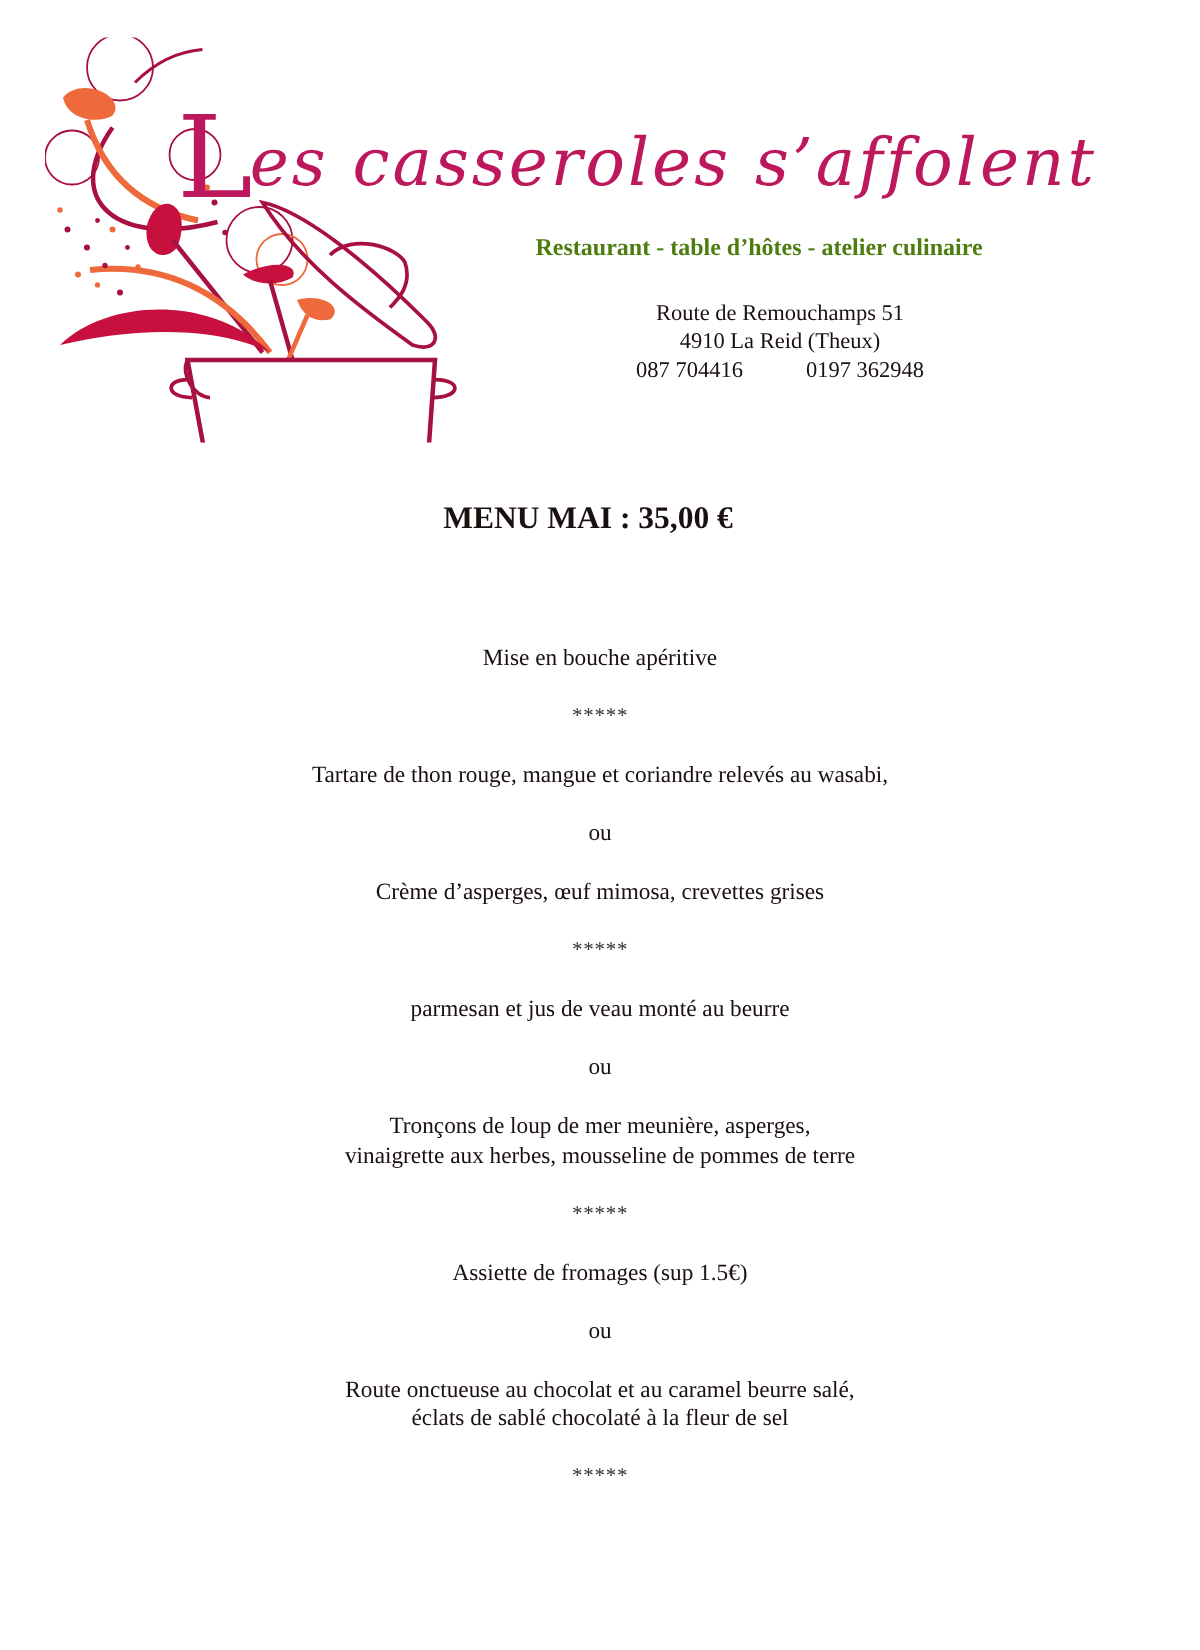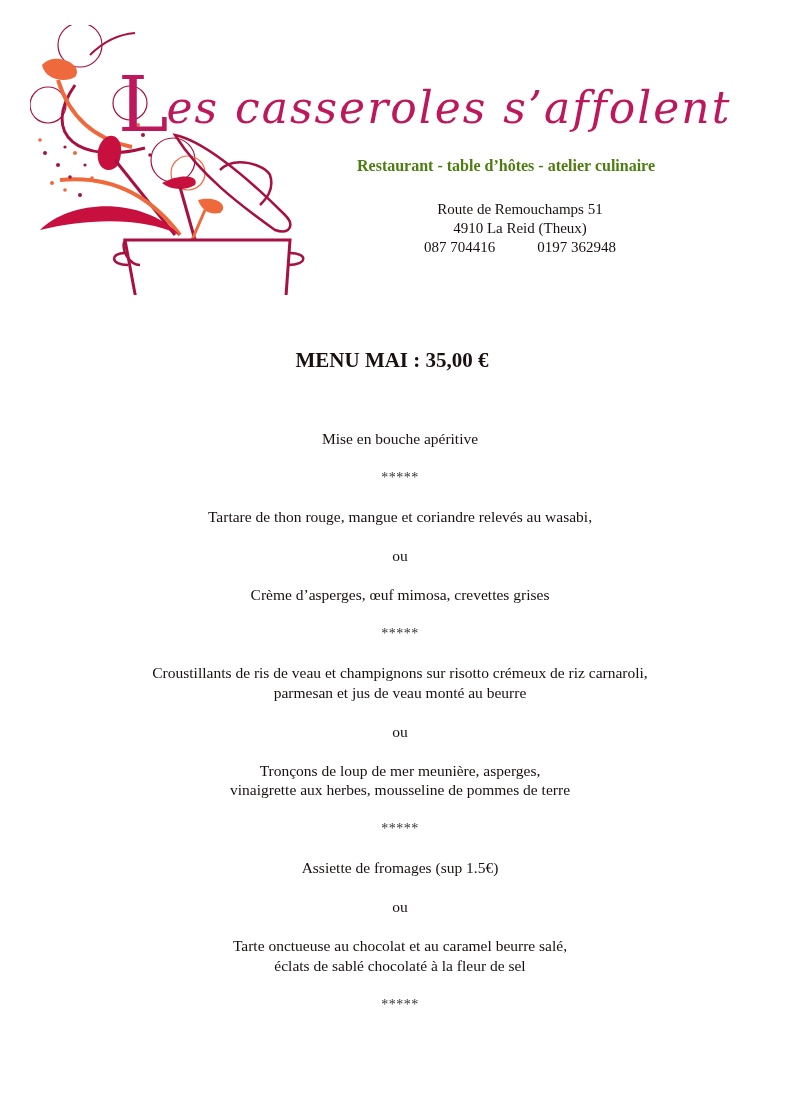--- a/index.html
+++ b/index.html
@@ -9,21 +9,21 @@
     .brand { position: absolute; left: 118px; top: 52px; width: 670px;
              font-family: "DejaVu Serif", serif; font-style: italic;
              font-size: 44px; color: #be185d; letter-spacing: 2px; white-space: nowrap; }
     .brand .big-L { font-size: 76px; font-style: normal; font-weight: normal;
                     position: relative; top: 8px; margin-right: -4px; }
     .tagline { position: absolute; left: 357px; top: 157px; font-weight: bold;
                font-size: 16px; color: #4d7c0f; white-space: nowrap; }
     .address { position: absolute; left: 400px; top: 200px; width: 240px; text-align: center;
                font-size: 15px; line-height: 19px; }
     .phones { display: flex; justify-content: center; gap: 42px; }
-    .menu-title { position: absolute; left: 0; right: 0; top: 348px; text-align: center;
+    .menu-title { position: absolute; left: 0; right: 0; top: 333px; text-align: center;
                   font-weight: bold; font-size: 21px; }
     .menu-title span { position: relative; left: -8px; }
     .courses { position: absolute; left: 0; right: 0; top: 429px; text-align: center;
                font-size: 15.5px; line-height: 19.5px; }
     .item { margin: 0; }
     .gap { height: 19.5px; }
     .sep { color: #333; letter-spacing: 0.5px; font-size: 14px; }
   </style>
 </head>
 <body>
@@ -107,32 +107,31 @@
   <p class="item sep">*****</p>
   <div class="gap"></div>
   <p class="item">Tartare de thon rouge, mangue et coriandre relevés au wasabi,</p>
   <div class="gap"></div>
   <p class="item">ou</p>
   <div class="gap"></div>
   <p class="item">Crème d’asperges, œuf mimosa, crevettes grises</p>
   <div class="gap"></div>
   <p class="item sep">*****</p>
   <div class="gap"></div>
-  <p class="item">Croustillants de ris de veau et champignons sur risotto crémeux de riz carnaroli,</p>
   <p class="item">parmesan et jus de veau monté au beurre</p>
   <div class="gap"></div>
   <p class="item">ou</p>
   <div class="gap"></div>
   <p class="item">Tronçons de loup de mer meunière, asperges,</p>
   <p class="item">vinaigrette aux herbes, mousseline de pommes de terre</p>
   <div class="gap"></div>
   <p class="item sep">*****</p>
   <div class="gap"></div>
   <p class="item">Assiette de fromages (sup 1.5€)</p>
   <div class="gap"></div>
   <p class="item">ou</p>
   <div class="gap"></div>
-  <p class="item">Tarte onctueuse au chocolat et au caramel beurre salé,</p>
+  <p class="item">Route onctueuse au chocolat et au caramel beurre salé,</p>
   <p class="item">éclats de sablé chocolaté à la fleur de sel</p>
   <div class="gap"></div>
   <p class="item sep">*****</p>
   <div class="gap"></div>
 </div>
 
 </body></html>

